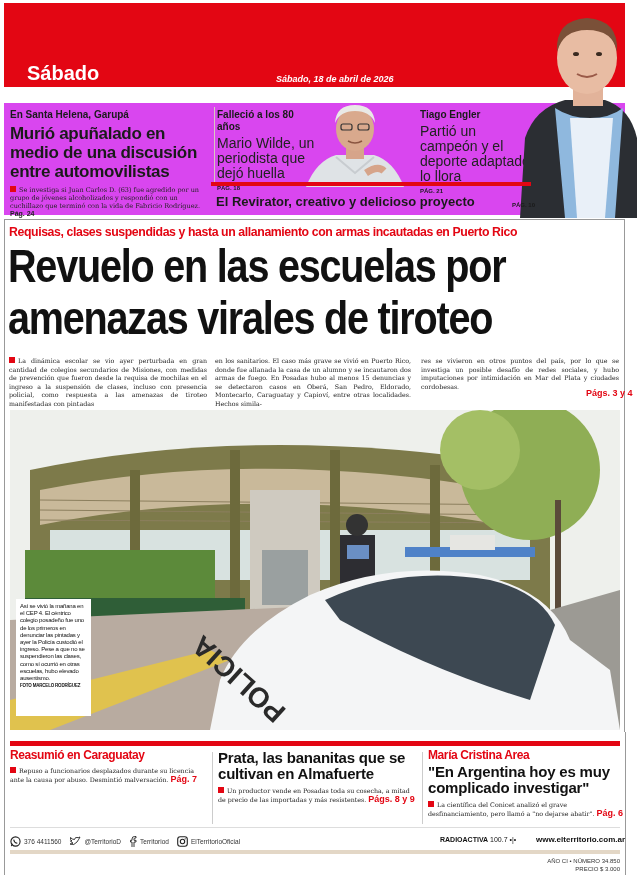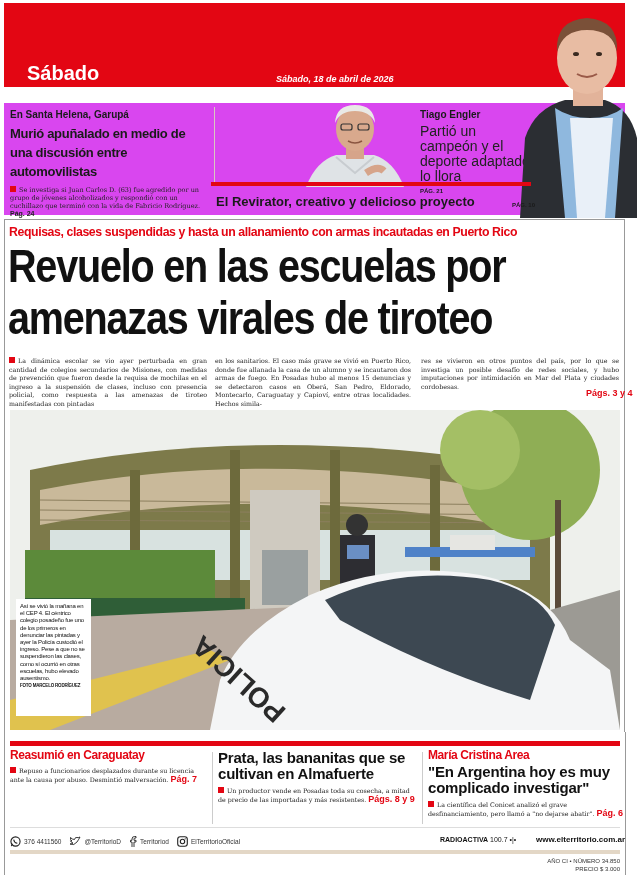--- a/index.html
+++ b/index.html
@@ -11,21 +11,21 @@
   .logo { position: absolute; left: 18px; top: 6px; font-family: "Liberation Sans", sans-serif; font-weight: bold; font-size: 48px; letter-spacing: -2px; line-height: 48px; white-space: nowrap; }
   .logo .el { color: #c9cbcd; }
   .logo .terr { color: #ffffff; }
   .edition { position: absolute; left: 23px; top: 60px; color: #fff; font-weight: bold; font-size: 20px; line-height: 20px; }
   .date { position: absolute; left: 272px; top: 71px; color: #fff; font-weight: bold; font-style: italic; font-size: 9px; }
 
   
   .topband { position: absolute; left: 4px; top: 103px; width: 621px; height: 112px; background: #d946ef; }
   .tstory1 { position: absolute; left: 6px; top: 6px; width: 200px; }
   .kicker-sm { font-weight: bold; font-size: 10px; color: #1a1a1a; line-height: 12px; }
-  .t1-head { font-weight: bold; font-size: 13px; line-height: 19px; margin-top: 3px; letter-spacing: -0.3px; }
+  .t1-head { font-weight: bold; font-size: 17px; line-height: 19px; margin-top: 3px; letter-spacing: -0.3px; }
   .t1-body { font-family: "DejaVu Serif", serif; font-size: 6.5px; line-height: 8px; margin-top: 5px; color: #222; }
   .sq { display: inline-block; width: 6px; height: 6px; background: #e30613; margin-right: 3px; vertical-align: 0; }
   .pag-b { font-family: "Liberation Sans", sans-serif; font-weight: bold; font-size: 7px; }
   .pag-r { font-family: "Liberation Sans", sans-serif; font-weight: bold; color: #e30613; font-size: 9px; }
 
   .vsep1 { position: absolute; left: 210px; top: 4px; width: 1px; height: 76px; background: #d9c9bf; }
 
   .tstory2 { position: absolute; left: 213px; top: 6px; width: 100px; }
   .t2-head { font-size: 14px; line-height: 15px; margin-top: 3px; color: #222; }
   .pag-sm { font-weight: bold; font-size: 6px; margin-top: 4px; }
@@ -83,20 +83,25 @@
 </div>
 
 <div class="topband">
   <div class="tstory1">
     <div class="kicker-sm">En Santa Helena, Garupá</div>
     <div class="t1-head">Murió apuñalado en medio de una discusión entre automovilistas</div>
     <div class="t1-body"><span class="sq"></span><span>Se investiga si Juan Carlos D. (63) fue agredido por un grupo de jóvenes alcoholizados y respondió con un cuchillazo que terminó con la vida de Fabricio Rodríguez.</span> <span class="pag-b">Pág. 24</span></div>
   </div>
   <div class="vsep1"></div>
 
+  <div class="tstory2">
+    <div class="kicker-sm">Falleció a los 80 años</div>
+    <div class="t2-head">Mario Wilde, un periodista que dejó huella</div>
+    <div class="pag-sm">PÁG. 18</div>
+  </div>
 
   <svg class="photo-wilde" viewBox="0 0 118 84">
     <path d="M10 84 Q20 58 40 52 L78 52 Q98 58 108 84 Z" fill="#dfe3e6"></path>
     <path d="M40 54 L59 70 L78 54" fill="none" stroke="#c8ccd0" stroke-width="2"></path>
     <rect x="50" y="44" width="18" height="12" fill="#d6a48a"></rect>
     <ellipse cx="59" cy="26" rx="19" ry="22" fill="#d9a98d"></ellipse>
     <path d="M39 20 Q40 2 59 2 Q78 2 79 20 Q74 8 59 8 Q44 8 39 20 Z" fill="#e9e9e6"></path>
     <rect x="45" y="21" width="11" height="6" rx="2" fill="none" stroke="#333" stroke-width="1.2"></rect>
     <rect x="62" y="21" width="11" height="6" rx="2" fill="none" stroke="#333" stroke-width="1.2"></rect>
     <path d="M52 38 Q59 42 66 38" stroke="#8a5540" stroke-width="1.5" fill="none"></path>

